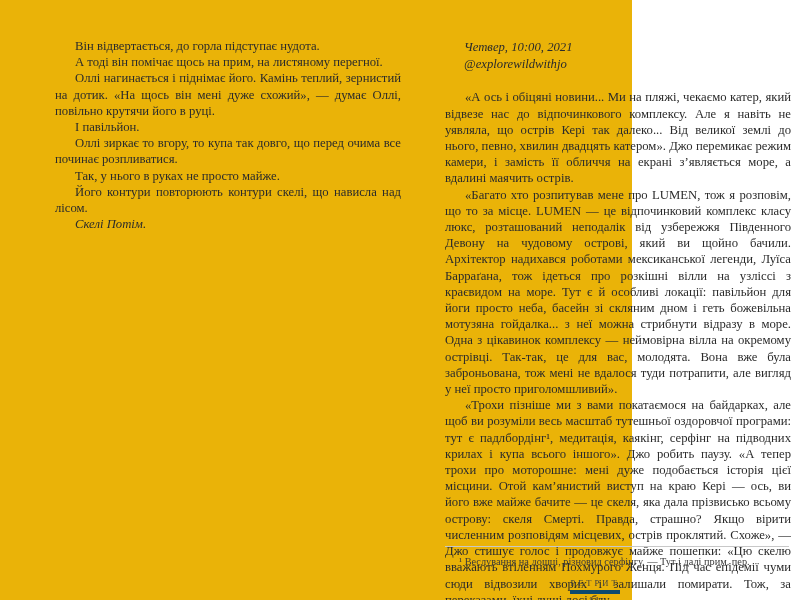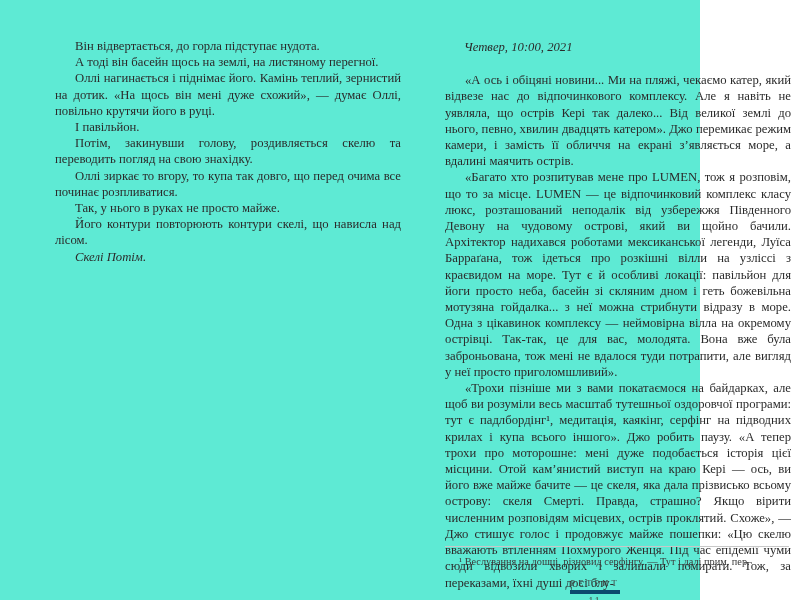--- a/index.html
+++ b/index.html
@@ -5,23 +5,23 @@
   html, body {
     margin: 0;
     padding: 0;
     background: #ffffff;
     width: 800px;
     height: 600px;
     overflow: hidden;
   }
   .spread {
     position: relative;
-    width: 700px;
+    width: 632px;
     height: 600px;
-    background: #5eead4;
+    background: #eab308;
     font-family: "Liberation Serif", "DejaVu Serif", serif;
     color: #2b2b2b;
   }
   .col {
     position: absolute;
     top: 38px;
     width: 346px;
     font-size: 12.7px;
     line-height: 16.2px;
     text-align: justify;
@@ -81,33 +81,33 @@
     letter-spacing: 2px;
   }
 </style>
 </head>
 <body>
 
 <div class="spread">
 
   <div class="col col-left">
       <p class="para">Він відвертається, до горла підступає нудота.</p>
-      <p class="para">А тоді він басейн щось на землі, на листяному перегної.</p>
+      <p class="para">А тоді він помічає щось на прим, на листяному перегної.</p>
       <p class="para">Оллі нагинається і піднімає його. Камінь теплий, зернистий на дотик. «На щось він мені дуже схожий», — думає Оллі, повільно крутячи його в руці.</p>
       <p class="para">І павільйон.</p>
-      <p class="para">Потім, закинувши голову, роздивляється скелю та переводить погляд на свою знахідку.</p>
       <p class="para">Оллі зиркає то вгору, то купа так довго, що перед очима все починає розпливатися.</p>
       <p class="para">Так, у нього в руках не просто майже.</p>
       <p class="para">Його контури повторюють контури скелі, що нависла над лісом.</p>
       <p class="para italic">Скелі Потім.</p>
     </div>
 
   <div class="col col-right">
     <div class="vlog-header">
       <div>Четвер, 10:00, 2021</div>
+      <div>@explorewildwithjo</div>
     </div>
     <div>
         <p class="para">«А ось і обіцяні новини... Ми на пляжі, чекаємо катер, який відвезе нас до відпочинкового комплексу. Але я навіть не уявляла, що острів Кері так далеко... Від великої землі до нього, певно, хвилин двадцять катером». Джо перемикає режим камери, і замість її обличчя на екрані з’являється море, а вдалині маячить острів.</p>
         <p class="para">«Багато хто розпитував мене про LUMEN, тож я розповім, що то за місце. LUMEN — це відпочинковий комплекс класу люкс, розташований неподалік від узбережжя Південного Девону на чудовому острові, який ви щойно бачили. Архітектор надихався роботами мексиканської легенди, Луїса Барраґана, тож ідеться про розкішні вілли на узліссі з краєвидом на море. Тут є й особливі локації: павільйон для йоги просто неба, басейн зі скляним дном і геть божевільна мотузяна гойдалка... з неї можна стрибнути відразу в море. Одна з цікавинок комплексу — неймовірна вілла на окремому острівці. Так-так, це для вас, молодята. Вона вже була заброньована, тож мені не вдалося туди потрапити, але вигляд у неї просто приголомшливий».</p>
         <p class="para">«Трохи пізніше ми з вами покатаємося на байдарках, але щоб ви розуміли весь масштаб тутешньої оздоровчої програми: тут є падлбордінг¹, медитація, каякінг, серфінг на підводних крилах і купа всього іншого». Джо робить паузу. «А тепер трохи про моторошне: мені дуже подобається історія цієї місцини. Отой кам’янистий виступ на краю Кері — ось, ви його вже майже бачите — це скеля, яка дала прізвисько всьому острову: скеля Смерті. Правда, страшно? Якщо вірити численним розповідям місцевих, острів проклятий. Схоже», — Джо стишує голос і продовжує майже пошепки: «Цю скелю вважають втіленням Похмурого Женця. Під час епідемії чуми сюди відвозили хворих і залишали помирати. Тож, за переказами, їхні душі досі блу-</p>
       </div>
   </div>
 
   <div class="footnote-block">
     <hr class="footnote-rule">

